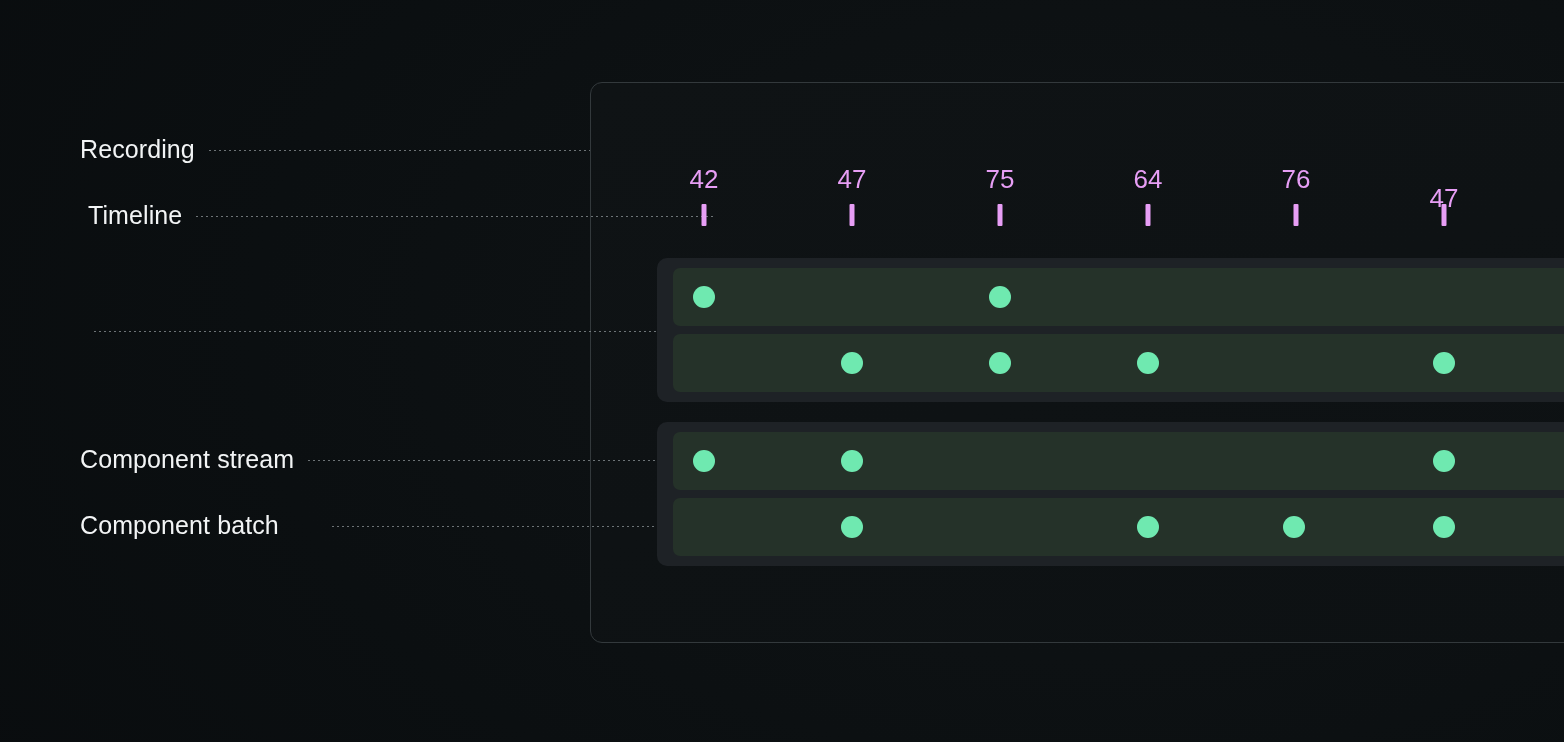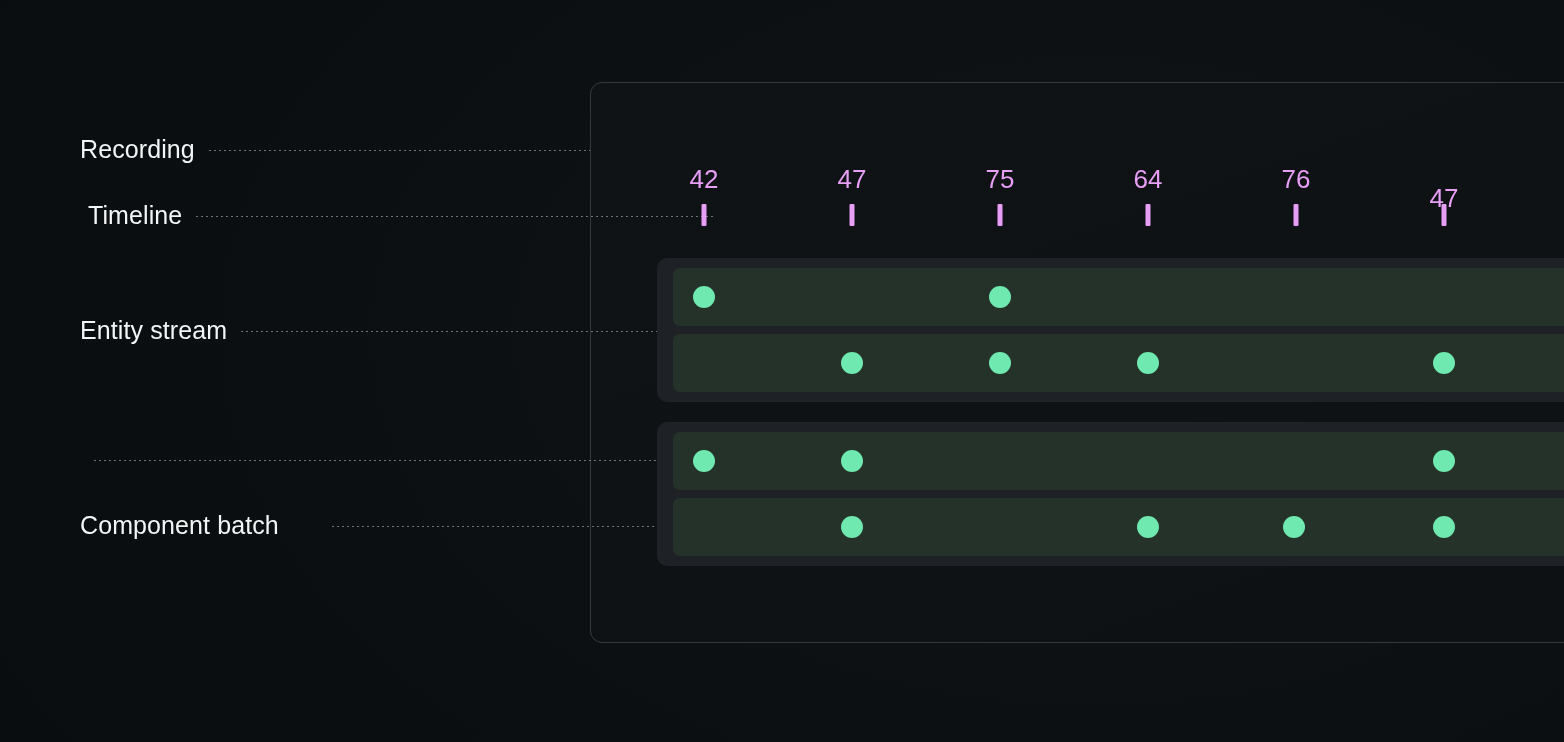--- a/index.html
+++ b/index.html
@@ -116,25 +116,25 @@
     <span class="annot-text">Recording</span>
     <span class="leader"></span>
   </div>
 
   <div class="annot" id="annot-timeline" style="left: 88px; top: 198px; width: 625px;">
     <span class="annot-text">Timeline</span>
     <span class="leader"></span>
   </div>
 
   <div class="annot" id="annot-entity-stream" style="left: 80px; top: 313px; width: 594px;">
-    <span class="annot-text">Entity stream</span>
     <span class="leader"></span>
   </div>
 
   <div class="annot" id="annot-component-stream" style="left: 80px; top: 442px; width: 610px;">
+    <span class="annot-text">Component stream</span>
     <span class="leader"></span>
   </div>
 
   <div class="annot" id="annot-component-batch" style="left: 80px; top: 508px; width: 760px; gap: 39px;">
     <span class="annot-text">Component batch</span>
     <span class="leader"></span>
   </div>
 
   <div id="timeline-layer">
       <div class="tick-num" style="left: 704px; top: 164px;">42</div>

